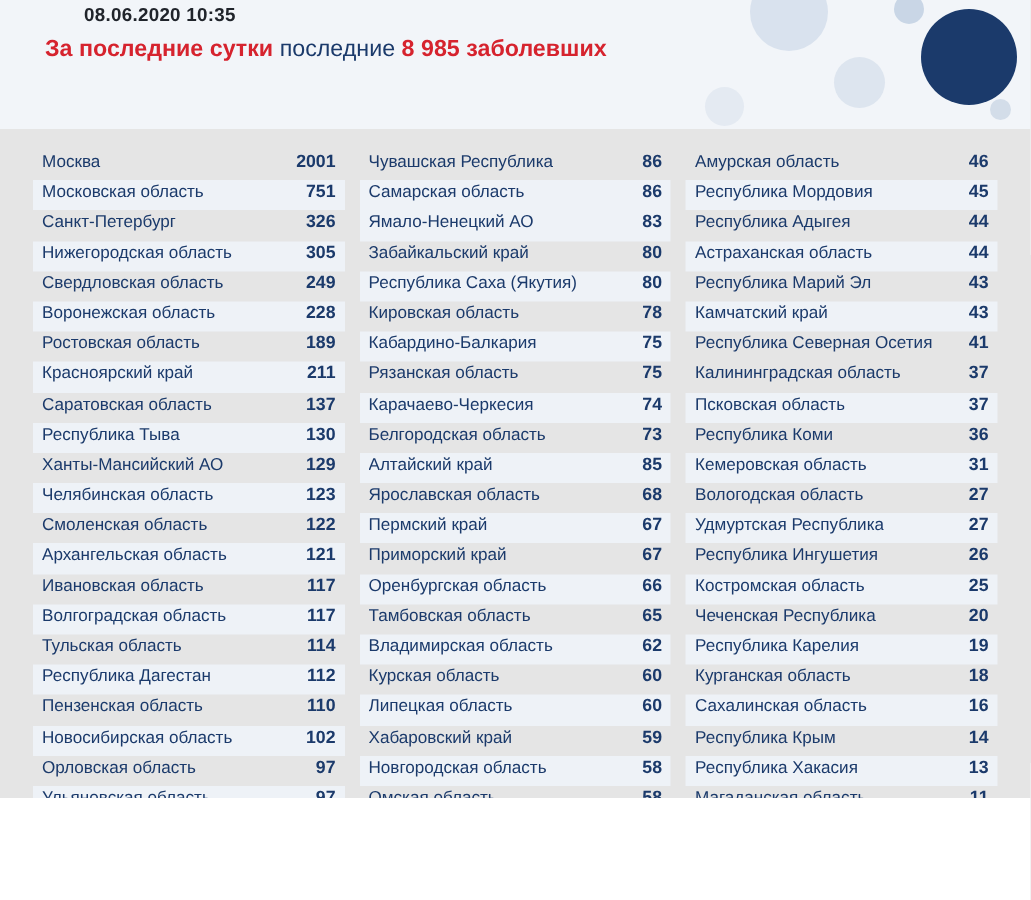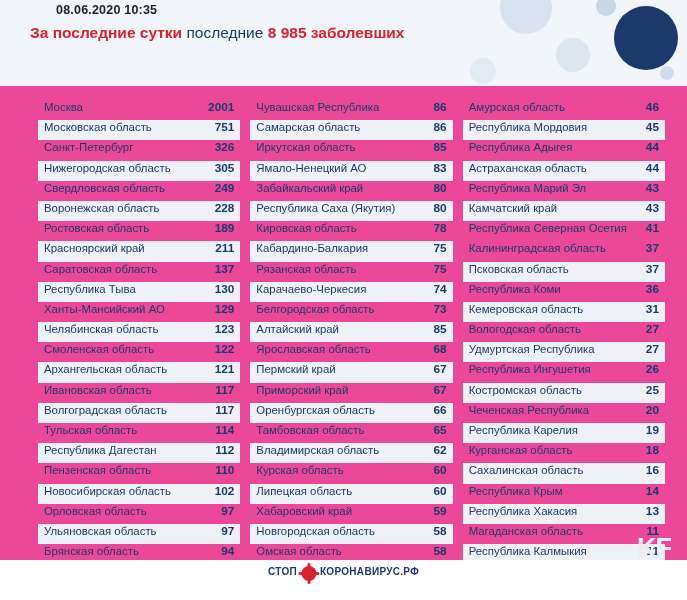--- a/index.html
+++ b/index.html
@@ -9,22 +9,22 @@
   body {
     width: 687px;
     height: 600px;
     background: #ffffff;
     font-family: "Liberation Sans", sans-serif;
     overflow: hidden;
   }
   .page {
     position: relative;
     width: 687px;
-    height: 600px;
-    background: #ec4899;
+    height: 532px;
+    background: #e5e5e5;
     overflow: hidden;
   }
 
   
   .header {
     position: relative;
     height: 86px;
     background: #f2f5f9;
     overflow: hidden;
   }
@@ -63,21 +63,21 @@
     color: #d6232e;
     font-weight: bold;
   }
   .headline .thin {
     font-weight: normal;
   }
 
   
   .content {
     position: relative;
-    padding: 14px 0 0 16px;
+    padding: 14px 0 0 0;
     height: 474px;
     box-sizing: border-box;
   }
   .columns {
     display: flex;
     padding: 0 22px;
     box-sizing: border-box;
     gap: 10px;
   }
   .col {
@@ -292,24 +292,20 @@
 
       <div class="col">
         <div class="row">
             <span class="name">Чувашская Республика</span>
             <span class="val">86</span>
           </div>
         <div class="row alt">
             <span class="name">Самарская область</span>
             <span class="val">86</span>
           </div>
-        <div class="row">
-            <span class="name">Иркутская область</span>
-            <span class="val">85</span>
-          </div>
         <div class="row alt">
             <span class="name">Ямало-Ненецкий АО</span>
             <span class="val">83</span>
           </div>
         <div class="row">
             <span class="name">Забайкальский край</span>
             <span class="val">80</span>
           </div>
         <div class="row alt">
             <span class="name">Республика Саха (Якутия)</span>

